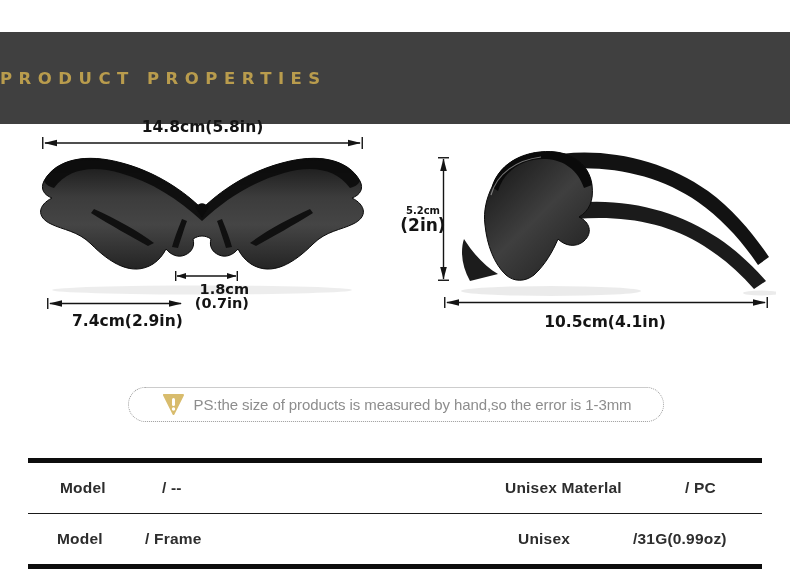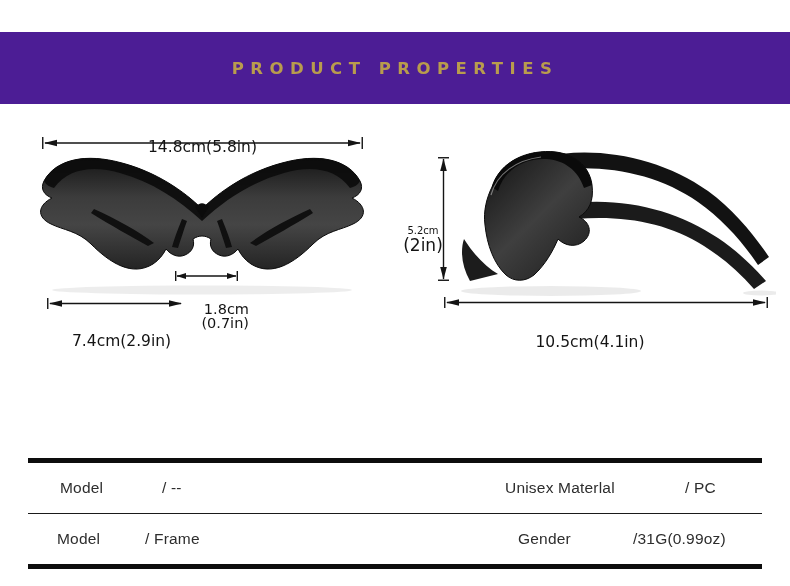--- a/index.html
+++ b/index.html
@@ -1,43 +1,43 @@
 <!DOCTYPE html>
 <html><head>
 <meta charset="utf-8">
 <style>
   * { margin:0; padding:0; box-sizing:border-box; }
   body { background:#ffffff; font-family:"Liberation Sans", sans-serif; }
   .page { position:relative; width:790px; height:586px; background:#ffffff; overflow:hidden; }
 
   
-  .banner { position:absolute; left:0; top:32px; width:790px; height:72px; background:#4c1d95;
-            display:flex; align-items:center; justify-content:center; }
+  .banner { position:absolute; left:0; top:32px; width:790px; height:92px; background:#404040;
+            display:flex; align-items:center; }
   .banner-title { color:#b99c4d; font-family:"DejaVu Sans", sans-serif; font-weight:700;
                   font-size:16.5px; letter-spacing:6.5px; }
 
   
   .dim { position:absolute; color:#141414; font-family:"DejaVu Sans", sans-serif;
-         font-weight:400; font-size:15.5px; text-align:center; line-height:15px;margin-top:20px; }
+         font-weight:700; font-size:15.5px; text-align:center; line-height:15px; }
 
   
   svg.arrow line { stroke:#141414; stroke-width:1.4; }
   svg.arrow polygon { fill:#141414; }
 
   
   .note { position:absolute; left:128px; top:387px; width:536px; height:35px;
           border:1.6px dotted #9a9a9a; border-radius:18px;
           display:flex; align-items:center; justify-content:center; gap:8px; }
   .note-text { color:#8d8d8d; font-size:15px; letter-spacing:-0.1px; white-space:nowrap; }
 
   
   .specs { position:absolute; left:28px; top:458px; width:734px; }
   .specs .tborder { height:4.5px; background:#0d0d0d; }
   .specs .tdivider { height:1.5px; background:#1a1a1a; }
-  .specs .trow { position:relative; height:50px; }
+  .specs .trow { position:relative; height:50px;font-weight:bold; }
   .specs .trow span { position:absolute; top:50%; transform:translateY(-50%);
                       font-size:15.5px; color:#2d2d2d; letter-spacing:0.2px; white-space:nowrap; }
 </style>
 </head>
 <body>
 
 <div class="page">
 
   <div class="banner">
     <div class="banner-title">PRODUCT PROPERTIES</div>
@@ -141,34 +141,42 @@
     <polygon points="5.5,122.5 2.2,110 8.8,110"></polygon>
   </svg>
 
   <svg class="arrow" style="position:absolute;left:444px;top:297px;" width="324" height="11">
     <line x1="0.75" y1="0" x2="0.75" y2="11"></line>
     <line x1="323.25" y1="0" x2="323.25" y2="11"></line>
     <line x1="3" y1="5.5" x2="321" y2="5.5"></line>
     <polygon points="2,5.5 15,2.2 15,8.8"></polygon>
     <polygon points="322,5.5 309,2.2 309,8.8"></polygon>
   </svg>
-  <div class="dim" style="left:428px;top:315px;width:324px;">10.5cm(4.1in)</div>
+  <div class="dim" style="left:443px;top:315px;width:324px;">10.5cm(4.1in)</div>
 
+  <div class="note">
+    <svg width="25" height="21" viewBox="0 0 25 21">
+      <path d="M3 1 L22 1 L12.5 20 Z" fill="#d8bc6d" stroke="#d8bc6d" stroke-width="2" stroke-linejoin="round"></path>
+      <rect x="11" y="4" width="3" height="8" rx="1.5" fill="#ffffff"></rect>
+      <circle cx="12.5" cy="15" r="1.7" fill="#ffffff"></circle>
+    </svg>
+    <span class="note-text">PS:the size of products is measured by hand,so the error is 1-3mm</span>
+  </div>
 
   <div class="specs">
     <div class="tborder"></div>
     <div class="trow">
       <span style="left:32px">Model</span>
       <span style="left:134px">/ --</span>
       <span style="left:477px">Unisex Materlal</span>
       <span style="left:657px">/ PC</span>
     </div>
     <div class="tdivider"></div>
     <div class="trow">
       <span style="left:29px">Model</span>
       <span style="left:117px">/ Frame</span>
-      <span style="left:490px">Gender</span>
+      <span style="left:490px">Unisex</span>
       <span style="left:605px">/31G(0.99oz)</span>
     </div>
     <div class="tborder"></div>
   </div>
 
 </div>
 
 </body></html>

